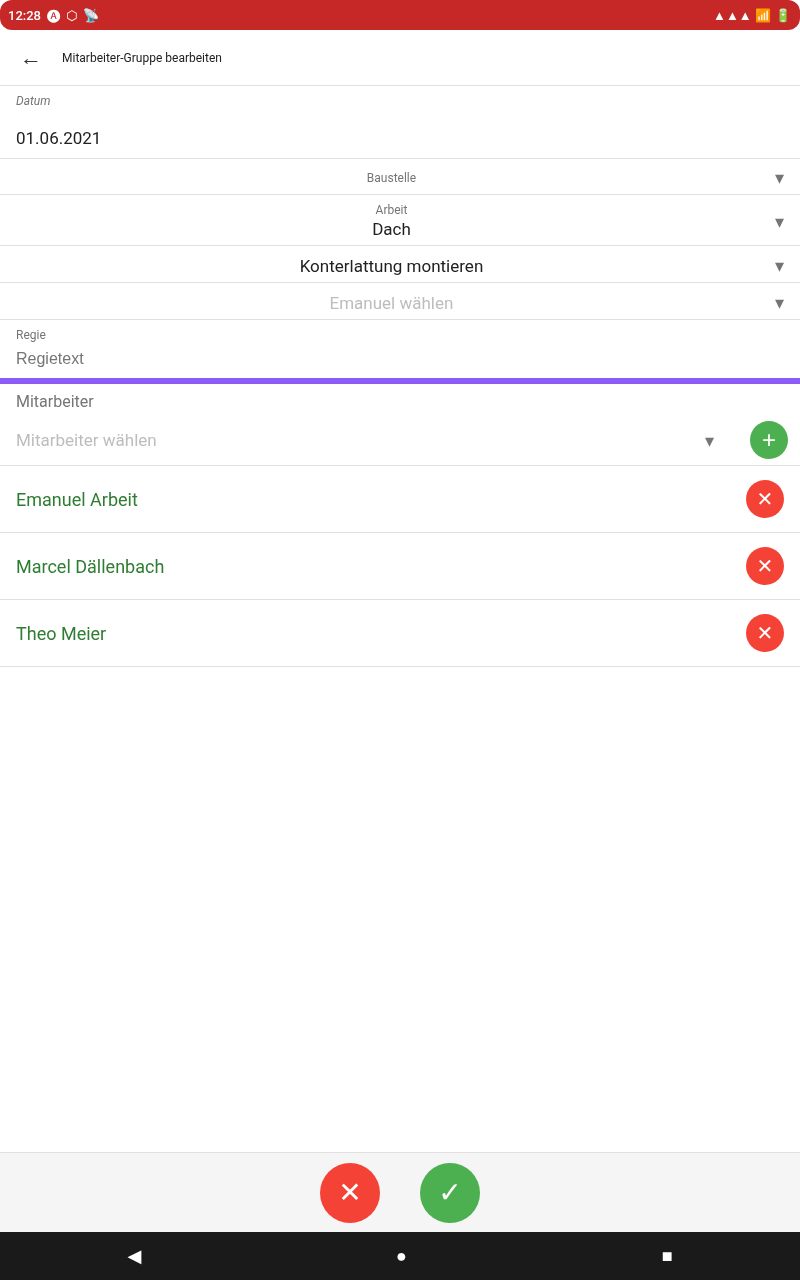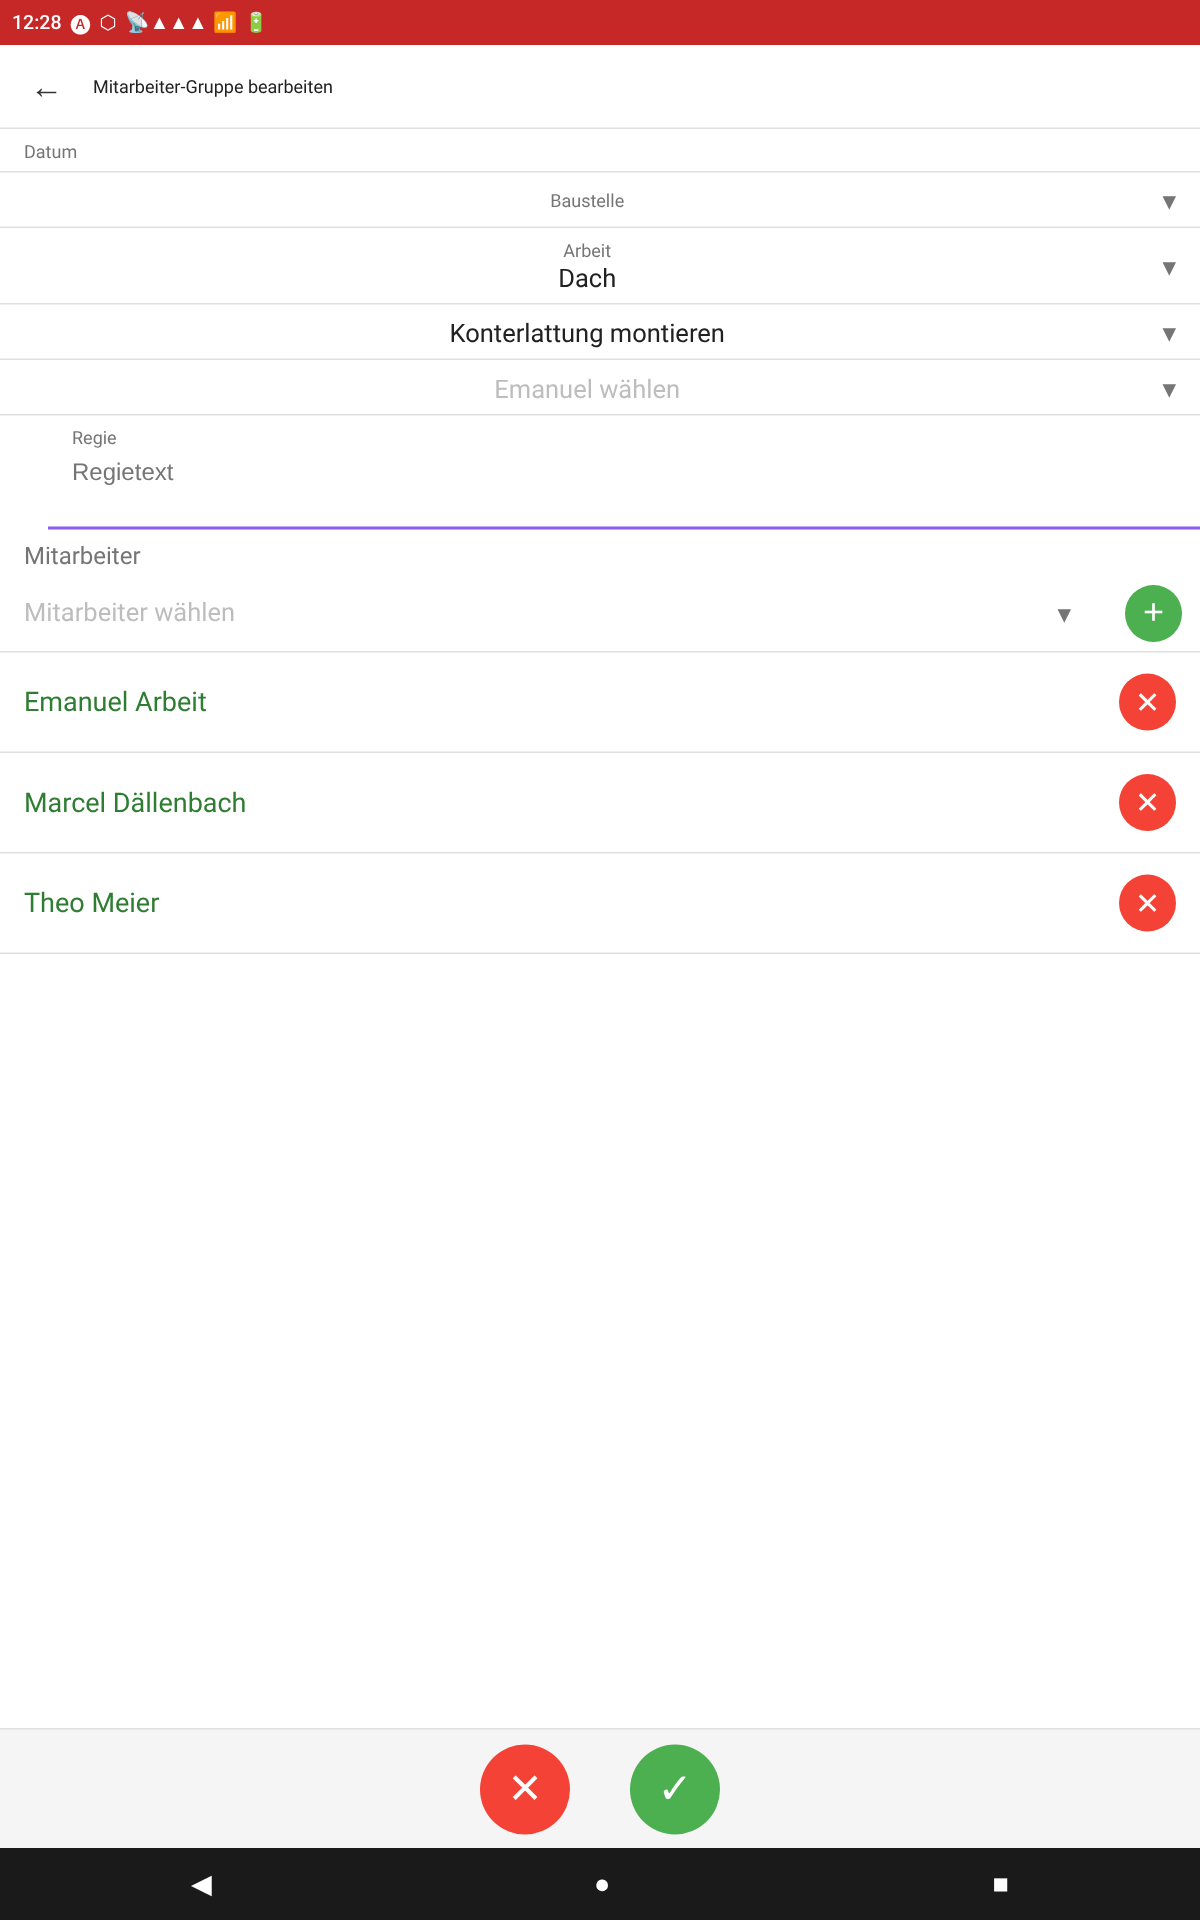--- a/index.html
+++ b/index.html
@@ -13,25 +13,26 @@
       flex-direction: column;
     }
 
     
     .status-bar {
       background: #c62828;
       color: #fff;
       height: 30px;
       display: flex;
       align-items: center;
-      justify-content: flex-start;
+      justify-content: space-between;
       padding: 0 8px;
       font-size: 13px;
       font-weight: 500;
       flex-shrink: 0;
+      border-radius: 12px;
     }
     .status-bar-left { display: flex; align-items: center; gap: 6px; }
     .status-bar-right { display: flex; align-items: center; gap: 4px; }
 
     
     .top-bar {
       background: #fff;
       height: 56px;
       display: flex;
       align-items: center;
@@ -64,21 +65,22 @@
     }
 
     
     .field-group {
       padding: 8px 16px 4px 16px;
       border-bottom: 1px solid #e0e0e0;
     }
     .field-label {
       font-size: 12px;
       color: #757575;
-      margin-bottom: 2px;
+      margin-bottom: 16px;
+      font-style: italic;
     }
     .field-value {
       font-size: 17px;
       color: #212121;
       padding: 4px 0 6px 0;
     }
 
     
     .dropdown-field {
       display: flex;
@@ -105,23 +107,22 @@
       color: #bdbdbd;
     }
     .dropdown-arrow {
       color: #757575;
       font-size: 18px;
       margin-left: 8px;
     }
 
     
     .regie-section {
-      padding: 8px 16px 20px 16px;
-      border-bottom: 2px solid #8b5cf6;
-      margin-left: 32px;
+      padding: 8px 16px 4px 16px;
+      border-bottom: 6px solid #8b5cf6;
     }
     .regie-label {
       font-size: 12px;
       color: #757575;
       margin-bottom: 4px;
     }
     .regie-input {
       border: none;
       outline: none;
       font-size: 16px;
@@ -283,20 +284,21 @@
   <button class="back-btn">
     <span>←</span>
   </button>
   <span class="top-bar-title">Mitarbeiter-Gruppe bearbeiten</span>
 </div>
 
 <div class="main-content">
 
   <div class="field-group">
     <div class="field-label">Datum</div>
+    <div class="field-value">01.06.2021</div>
   </div>
 
   <div class="dropdown-field">
     <div class="dropdown-field-inner">
       <div class="dropdown-field-label">Baustelle</div>
     </div>
     <span class="dropdown-arrow">▾</span>
   </div>
 
   <div class="dropdown-field">

